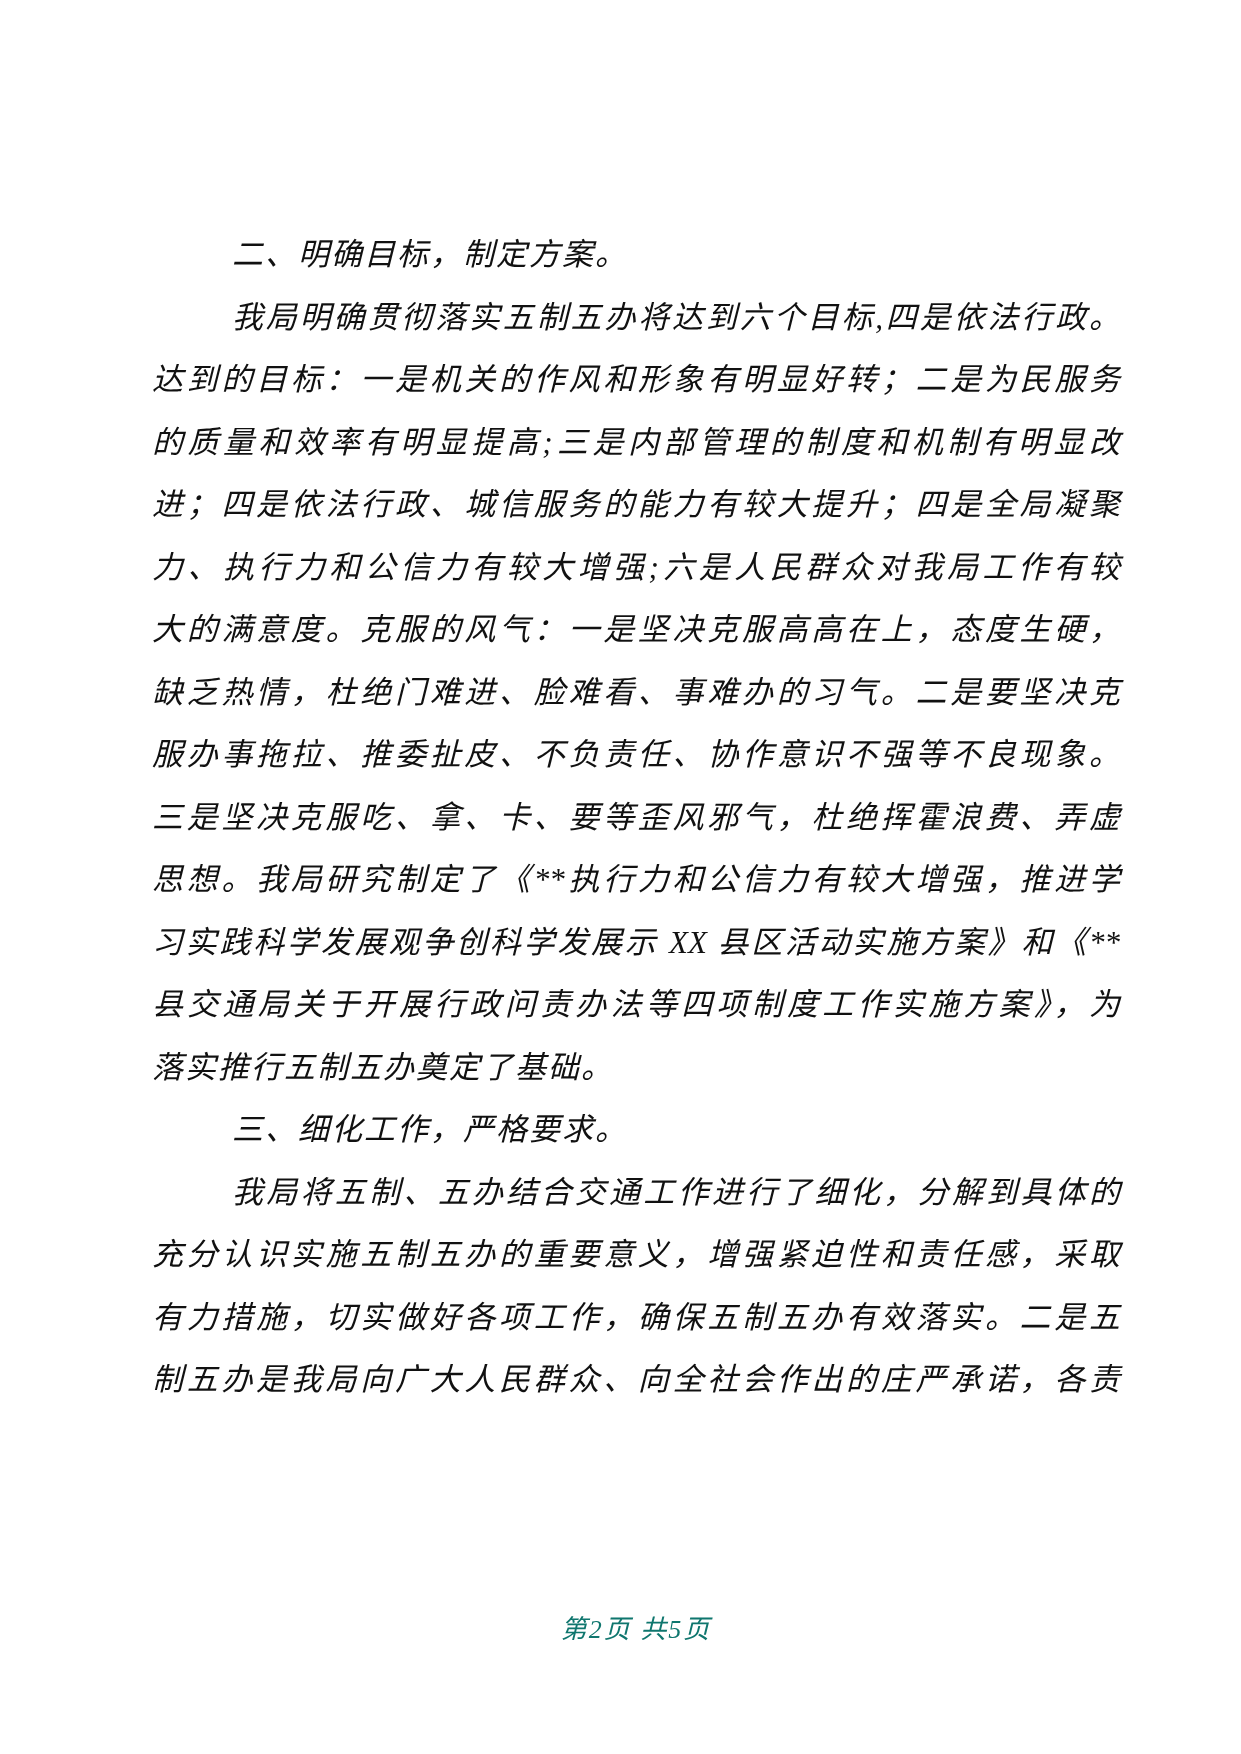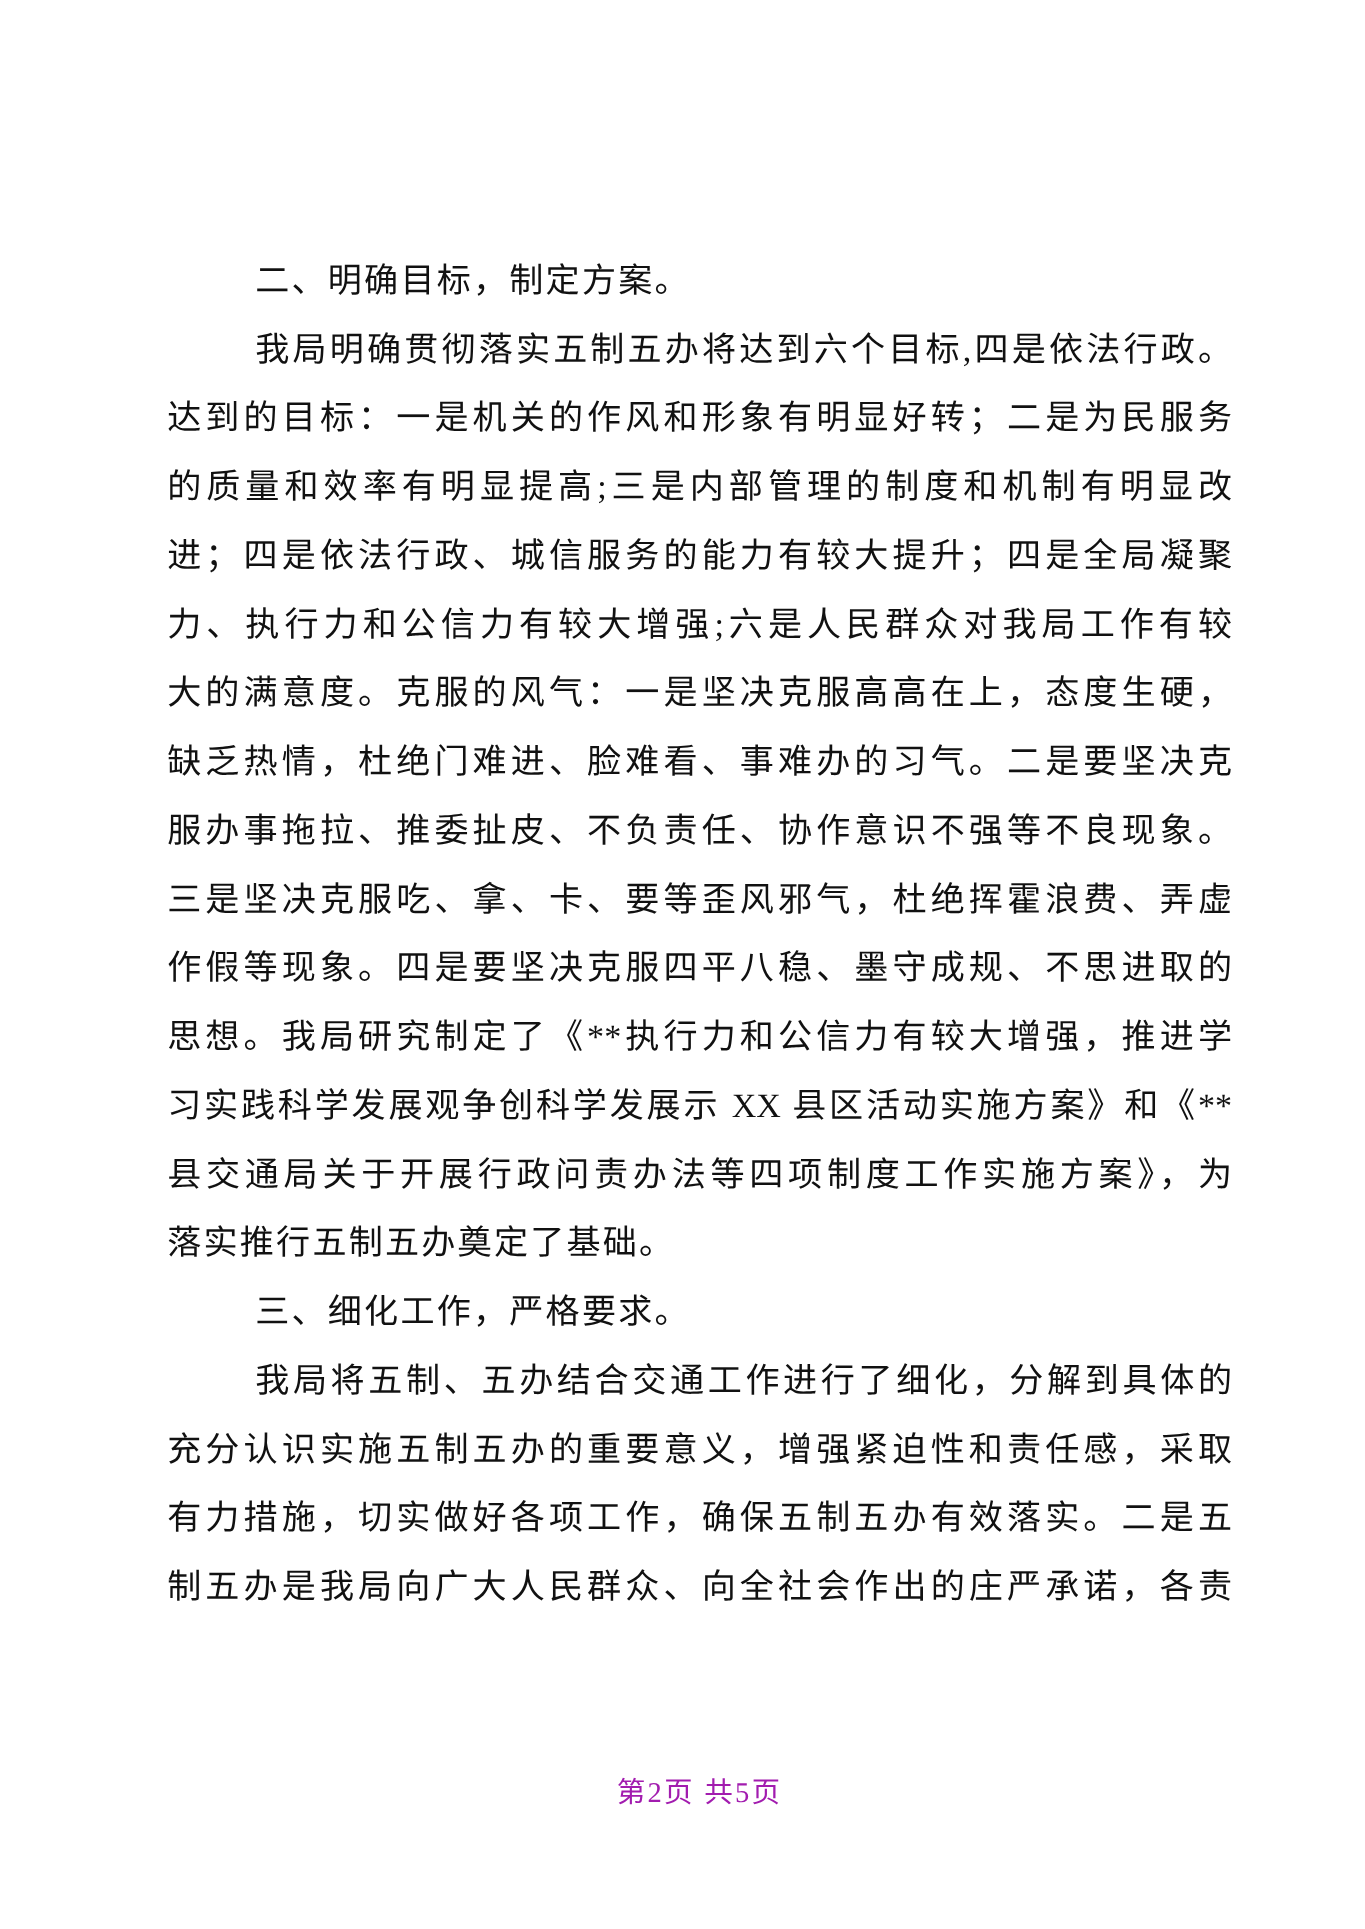--- a/index.html
+++ b/index.html
@@ -1,15 +1,15 @@
 <!DOCTYPE html>
 <html lang="zh-CN"><head>
 <meta charset="utf-8">
 <style>
-  * { margin: 0; padding: 0; box-sizing: border-box; }
+  * { margin: 0; padding: 0; box-sizing: border-box; font-style: italic; }
   html, body {
     width: 1241px;
     background: #ffffff;
   }
   .page {
     position: relative;
     width: 1241px;
     height: 1754px;
     background: #ffffff;
     overflow: hidden;
@@ -42,41 +42,40 @@
   }
   .footer {
     position: absolute;
     left: 152px;
     top: 1615px;
     width: 968px;
     text-align: center;
     font-size: 26px;
     line-height: 30px;
     letter-spacing: 2px;
-    color: #a21caf;
+    color: #0f766e;
   }
 </style>
 </head>
 <body>
 
 <div class="page">
   <div class="text-block">
 
     <div class="line indent no-stretch">二、明确目标，制定方案。</div>
 
     <div class="line indent stretch">我局明确贯彻落实五制五办将达到六个目标,四是依法行政。</div>
     <div class="line stretch">达到的目标：一是机关的作风和形象有明显好转；二是为民服务</div>
     <div class="line stretch">的质量和效率有明显提高;三是内部管理的制度和机制有明显改</div>
     <div class="line stretch">进；四是依法行政、城信服务的能力有较大提升；四是全局凝聚</div>
     <div class="line stretch">力、执行力和公信力有较大增强;六是人民群众对我局工作有较</div>
     <div class="line stretch">大的满意度。克服的风气：一是坚决克服高高在上，态度生硬，</div>
     <div class="line stretch">缺乏热情，杜绝门难进、脸难看、事难办的习气。二是要坚决克</div>
     <div class="line stretch">服办事拖拉、推委扯皮、不负责任、协作意识不强等不良现象。</div>
     <div class="line stretch">三是坚决克服吃、拿、卡、要等歪风邪气，杜绝挥霍浪费、弄虚</div>
-    <div class="line stretch">作假等现象。四是要坚决克服四平八稳、墨守成规、不思进取的</div>
     <div class="line stretch">思想。我局研究制定了《**执行力和公信力有较大增强，推进学</div>
     <div class="line stretch">习实践科学发展观争创科学发展示 XX 县区活动实施方案》和《**</div>
     <div class="line stretch">县交通局关于开展行政问责办法等四项制度工作实施方案》，为</div>
     <div class="line no-stretch">落实推行五制五办奠定了基础。</div>
 
     <div class="line indent no-stretch">三、细化工作，严格要求。</div>
 
     <div class="line indent stretch">我局将五制、五办结合交通工作进行了细化，分解到具体的</div>
     <div class="line stretch">充分认识实施五制五办的重要意义，增强紧迫性和责任感，采取</div>
     <div class="line stretch">有力措施，切实做好各项工作，确保五制五办有效落实。二是五</div>

